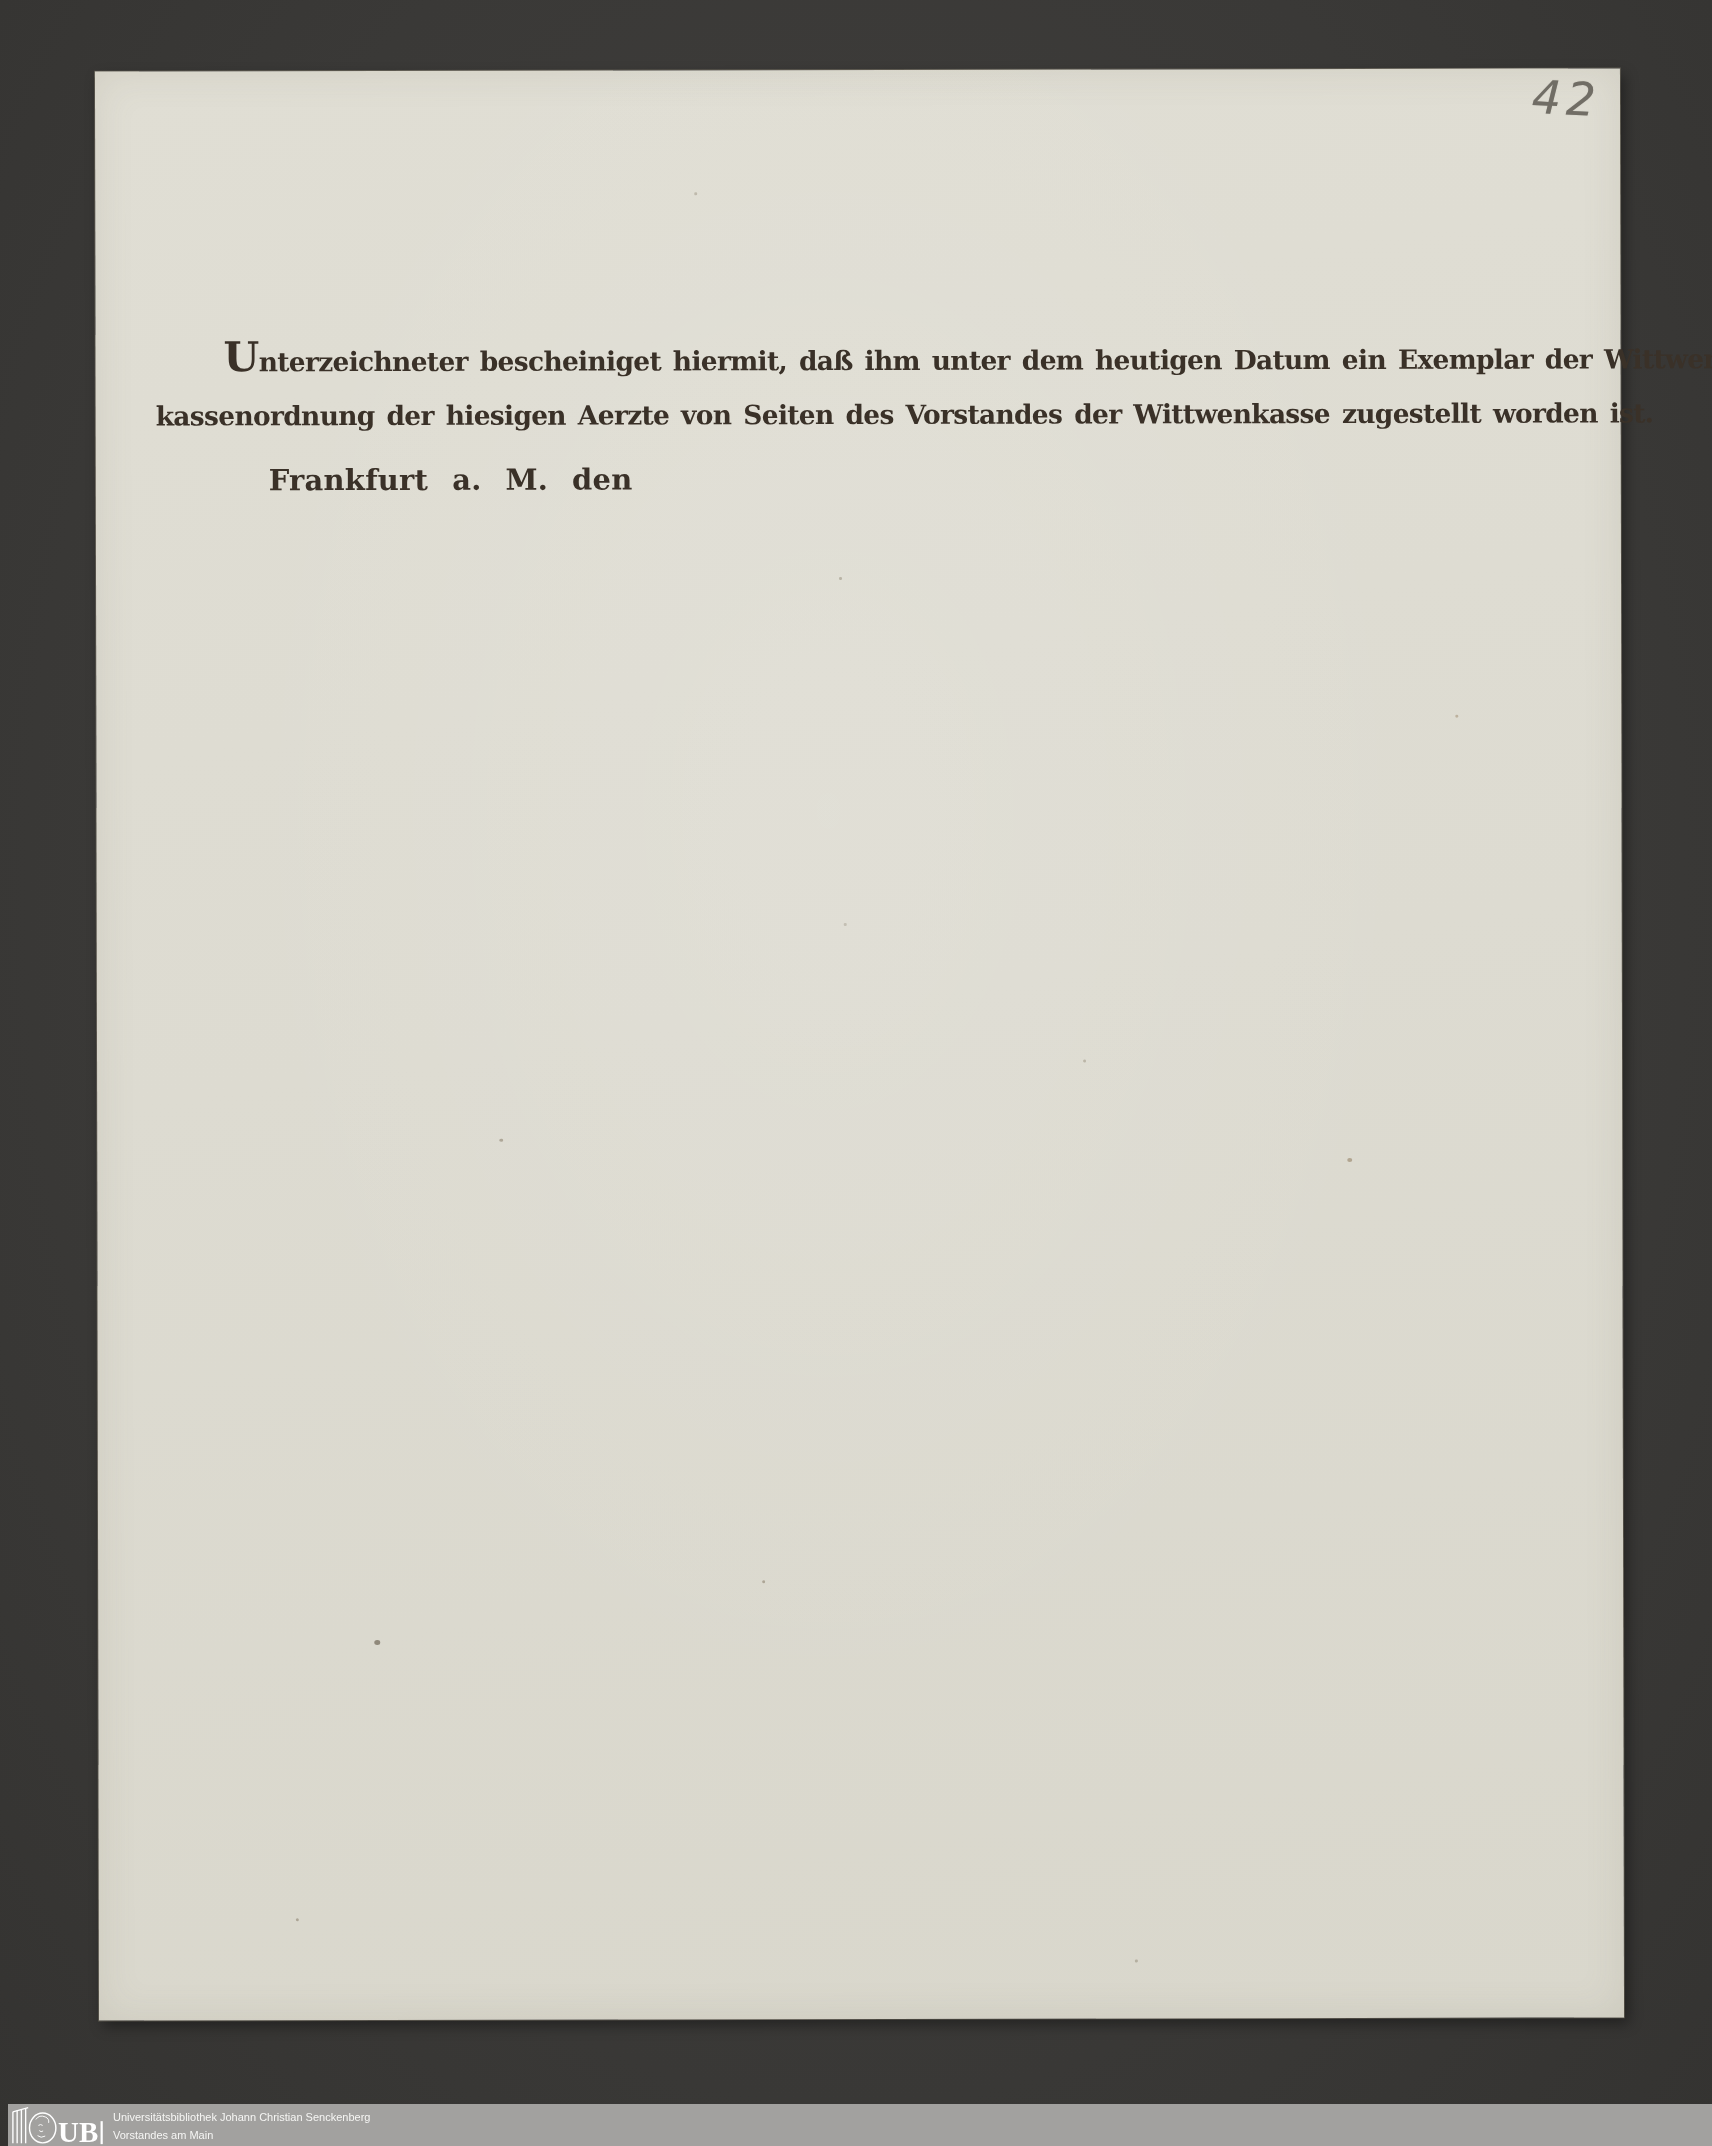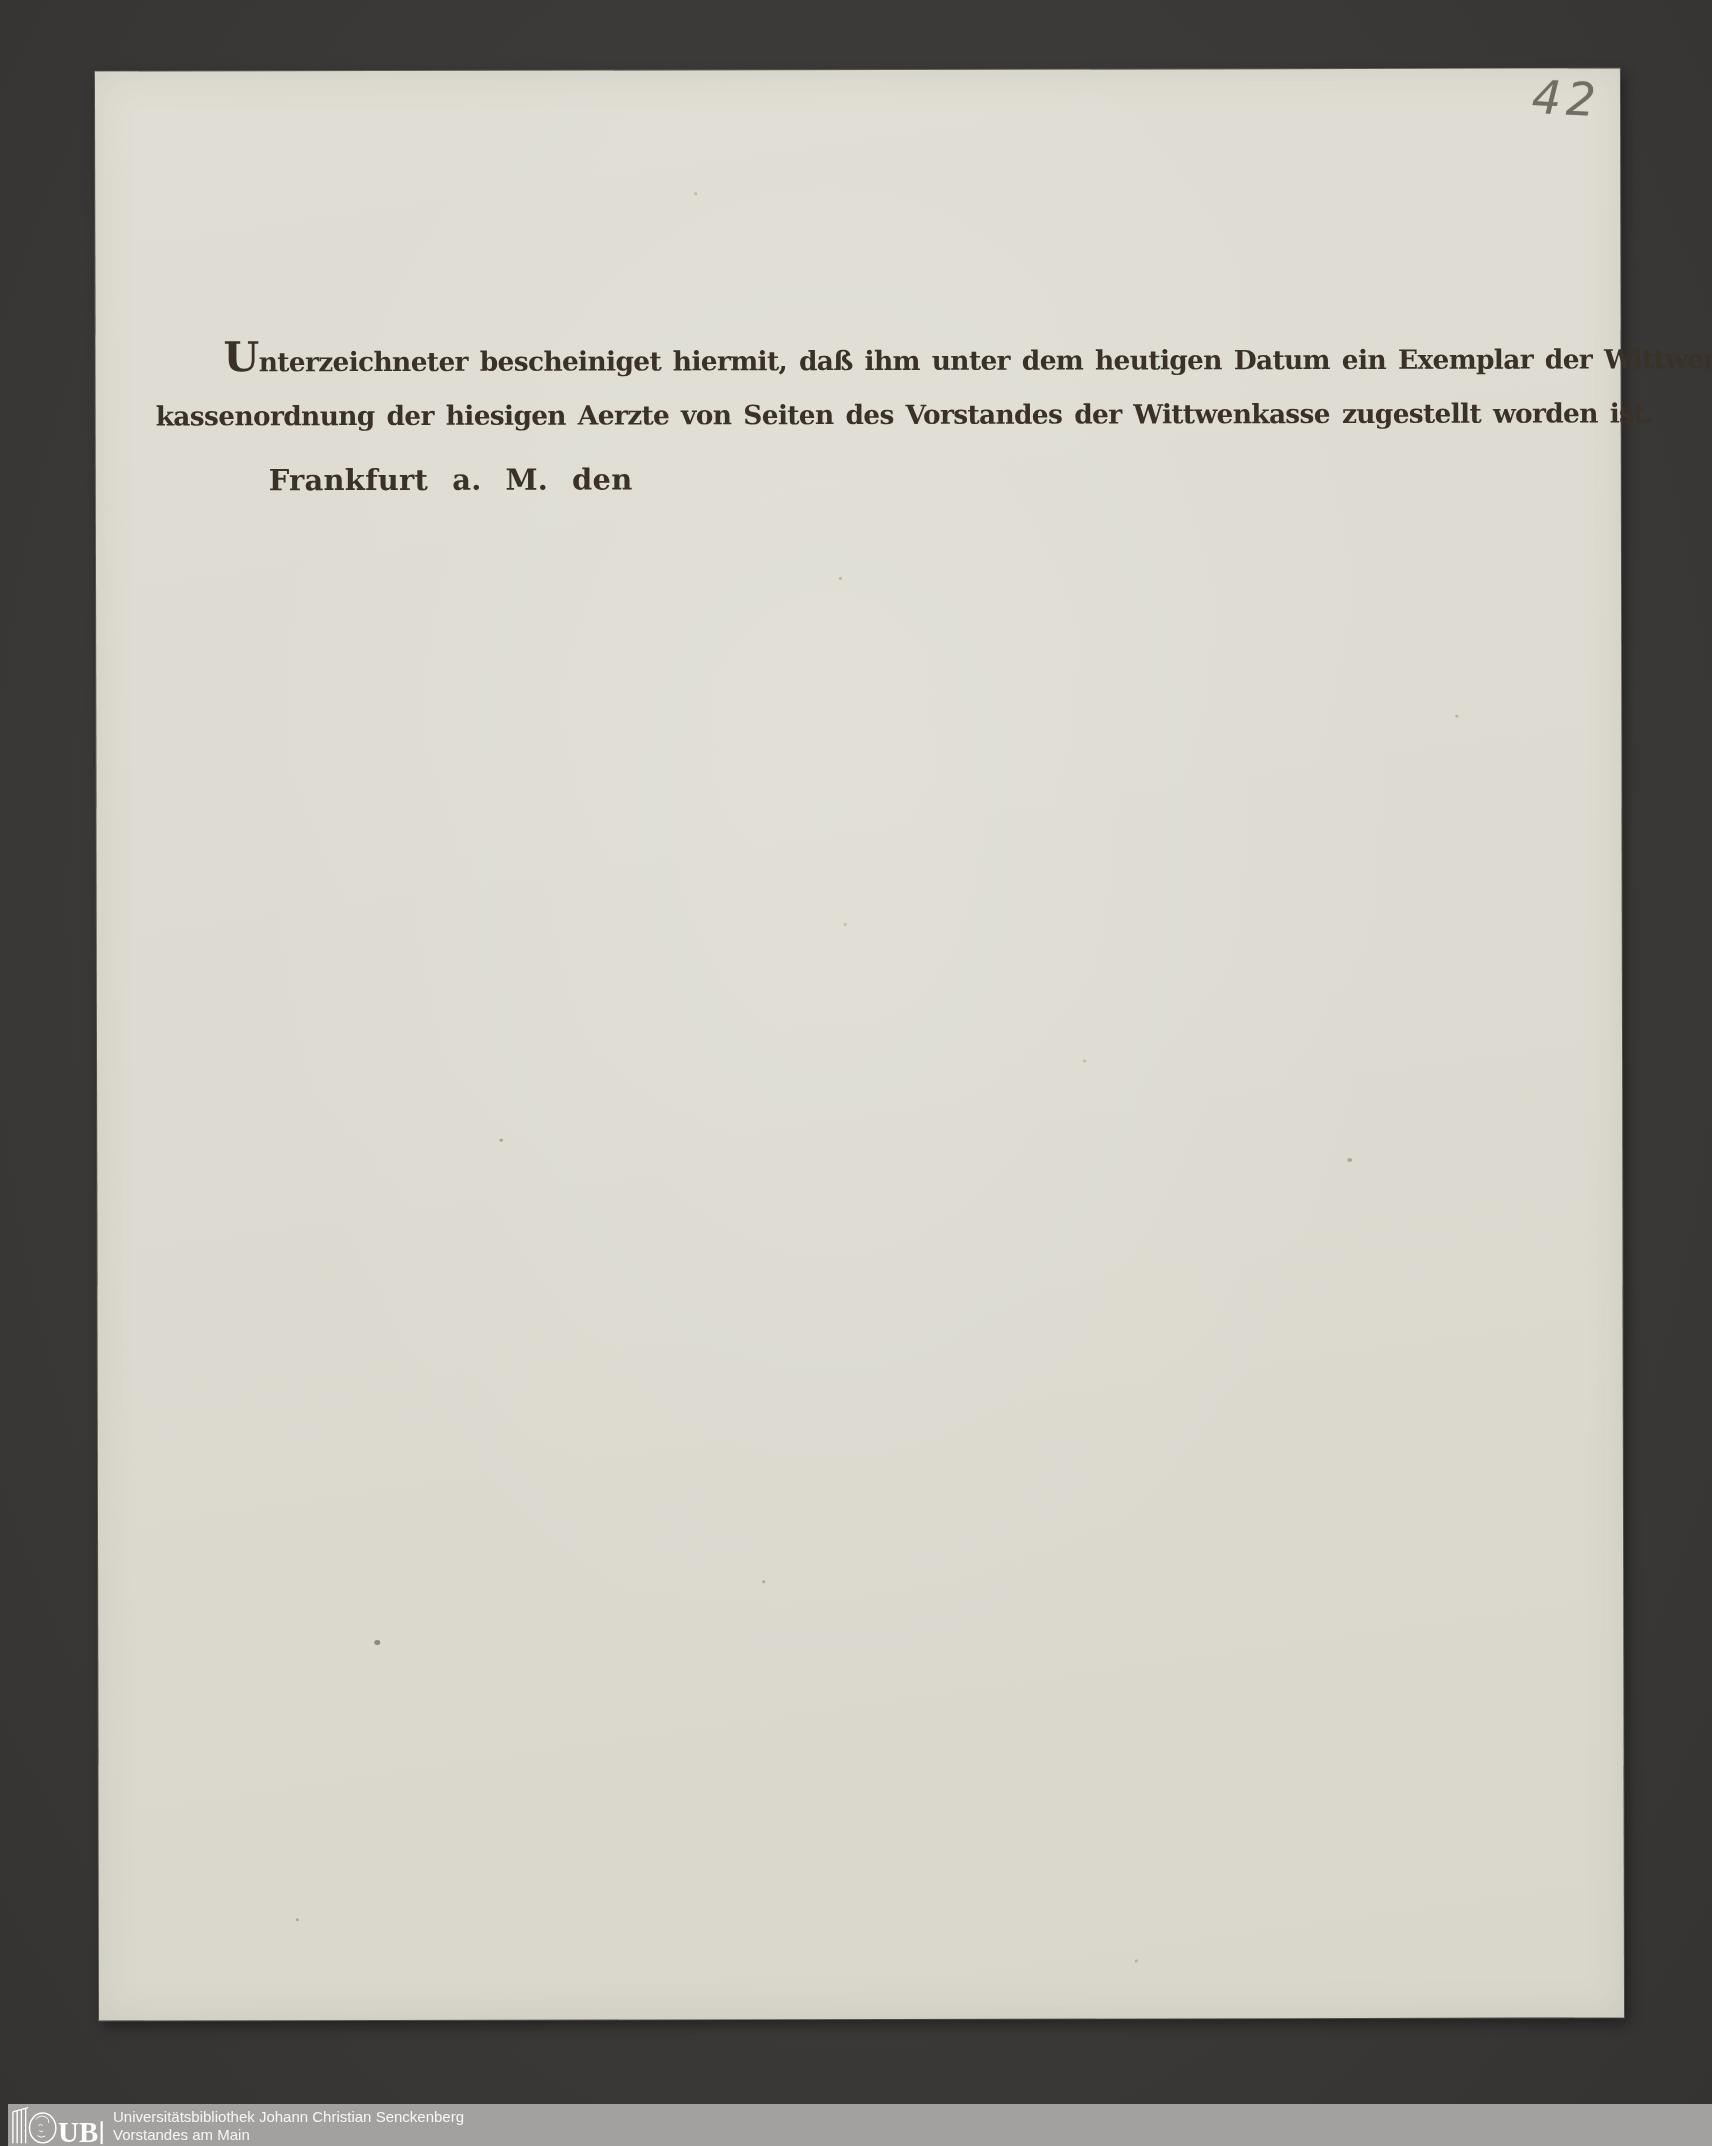--- a/index.html
+++ b/index.html
@@ -107,21 +107,21 @@
     top: 0.9px;
     width: 96px;
     height: 40px;
   }
   .footer-text {
     position: absolute;
     left: 105px;
     top: 4.3px;
     color: #f6f6f4;
     font-family: "Liberation Sans", sans-serif;
-    font-size: 15px;
+    font-size: 11px;
     line-height: 18px;
     white-space: nowrap;
   }
 </style>
 </head>
 <body>
 
 <div class="stage">
 
   <div class="paper">

